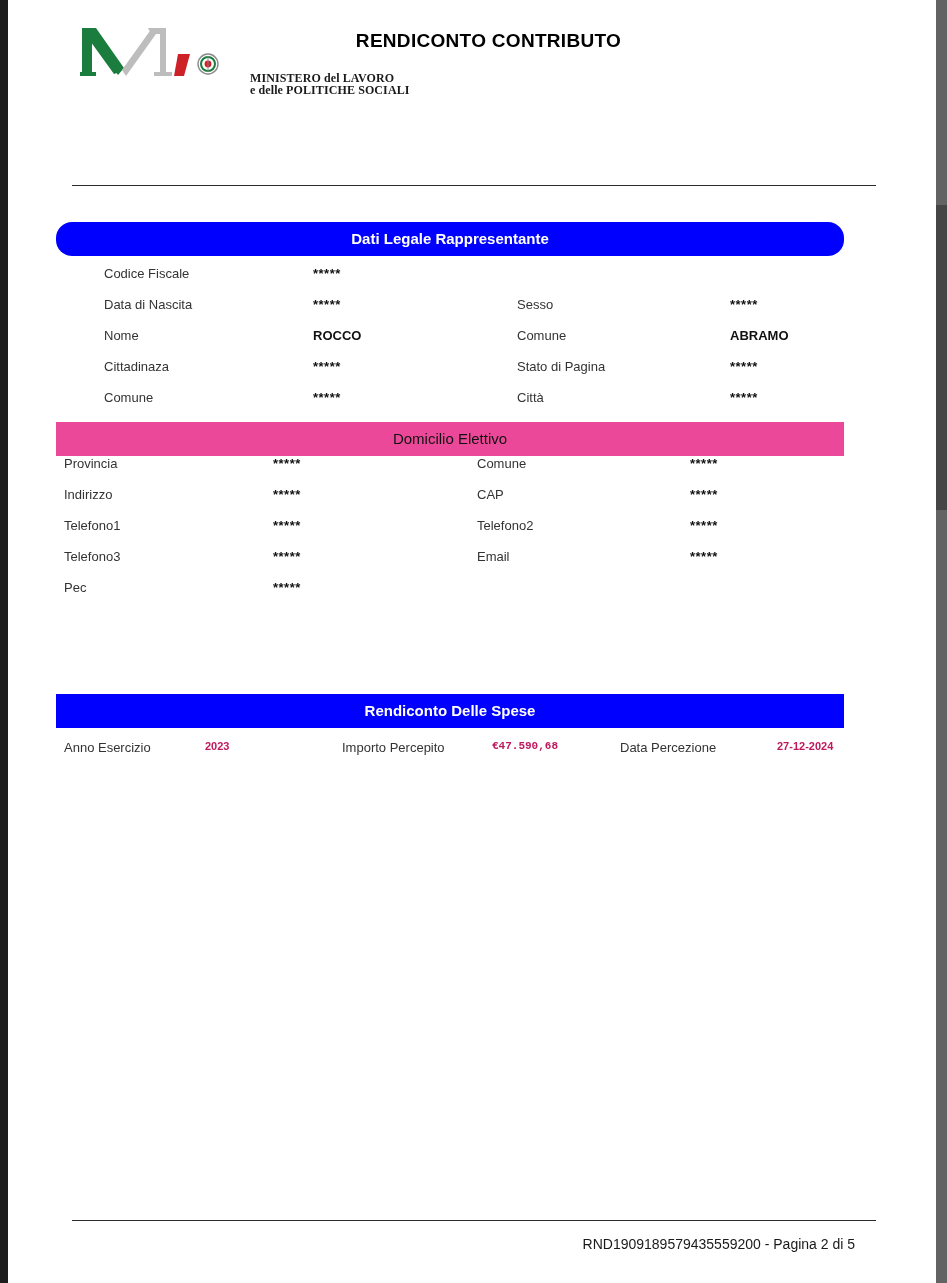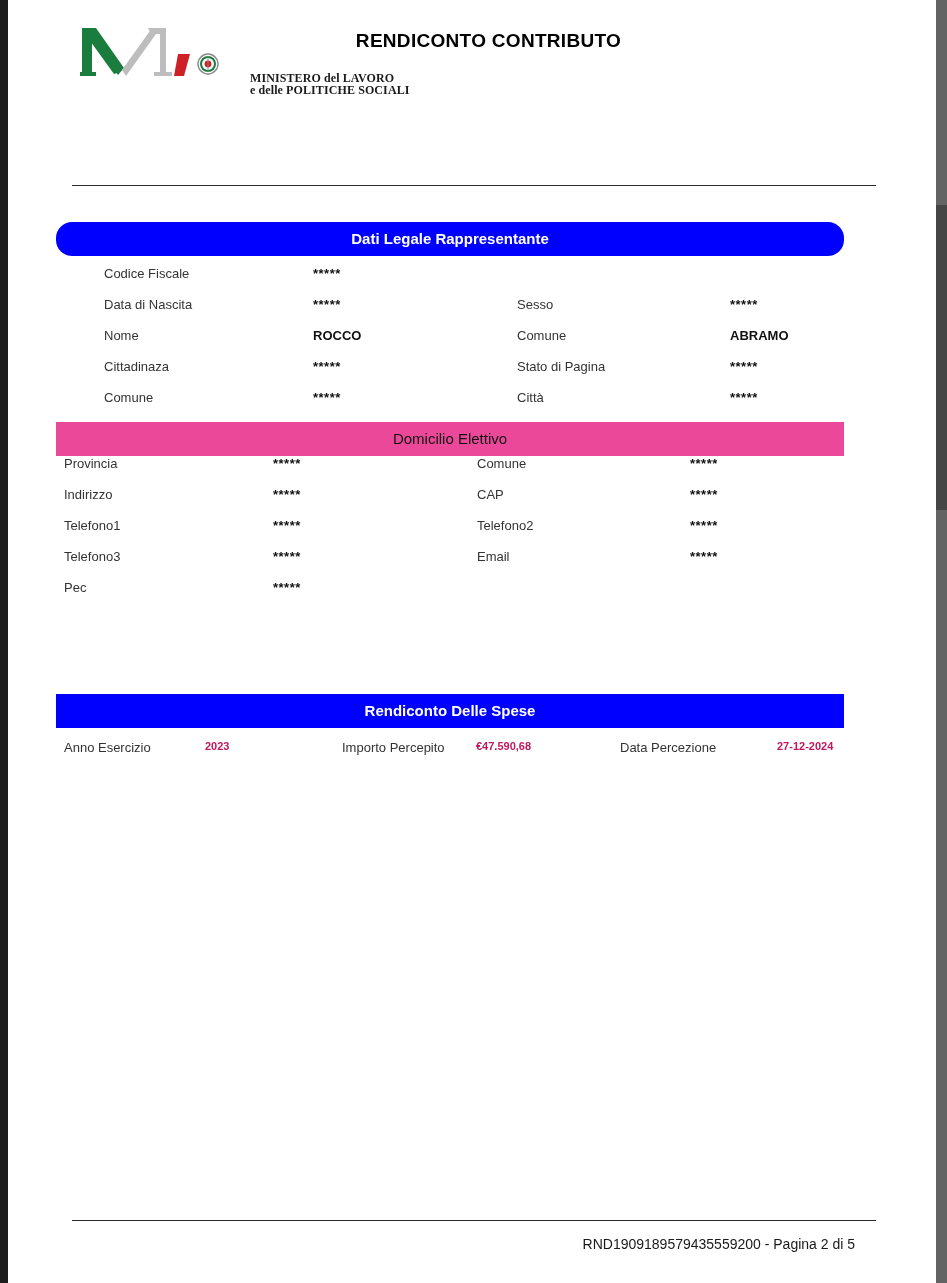--- a/index.html
+++ b/index.html
@@ -187,21 +187,21 @@
   .spese-row .val {
     position: absolute;
     font-size: 11px;
     font-weight: bold;
     color: #be185d;
     white-space: nowrap;
   }
   .sp-l1 { left: 56px; }
   .sp-v1 { left: 197px; }
   .sp-l2 { left: 334px; }
-  .sp-v2 { left: 468px; }
+  .sp-v2 { left: 484px; font-family: Liberation Mono, monospace; }
   .sp-l3 { left: 612px; }
   .sp-v3 { left: 769px; }
 
   
   .footer-text {
     position: absolute;
     right: 82px;
     top: 1236px;
     font-size: 14px;
     color: #1a1a1a;

